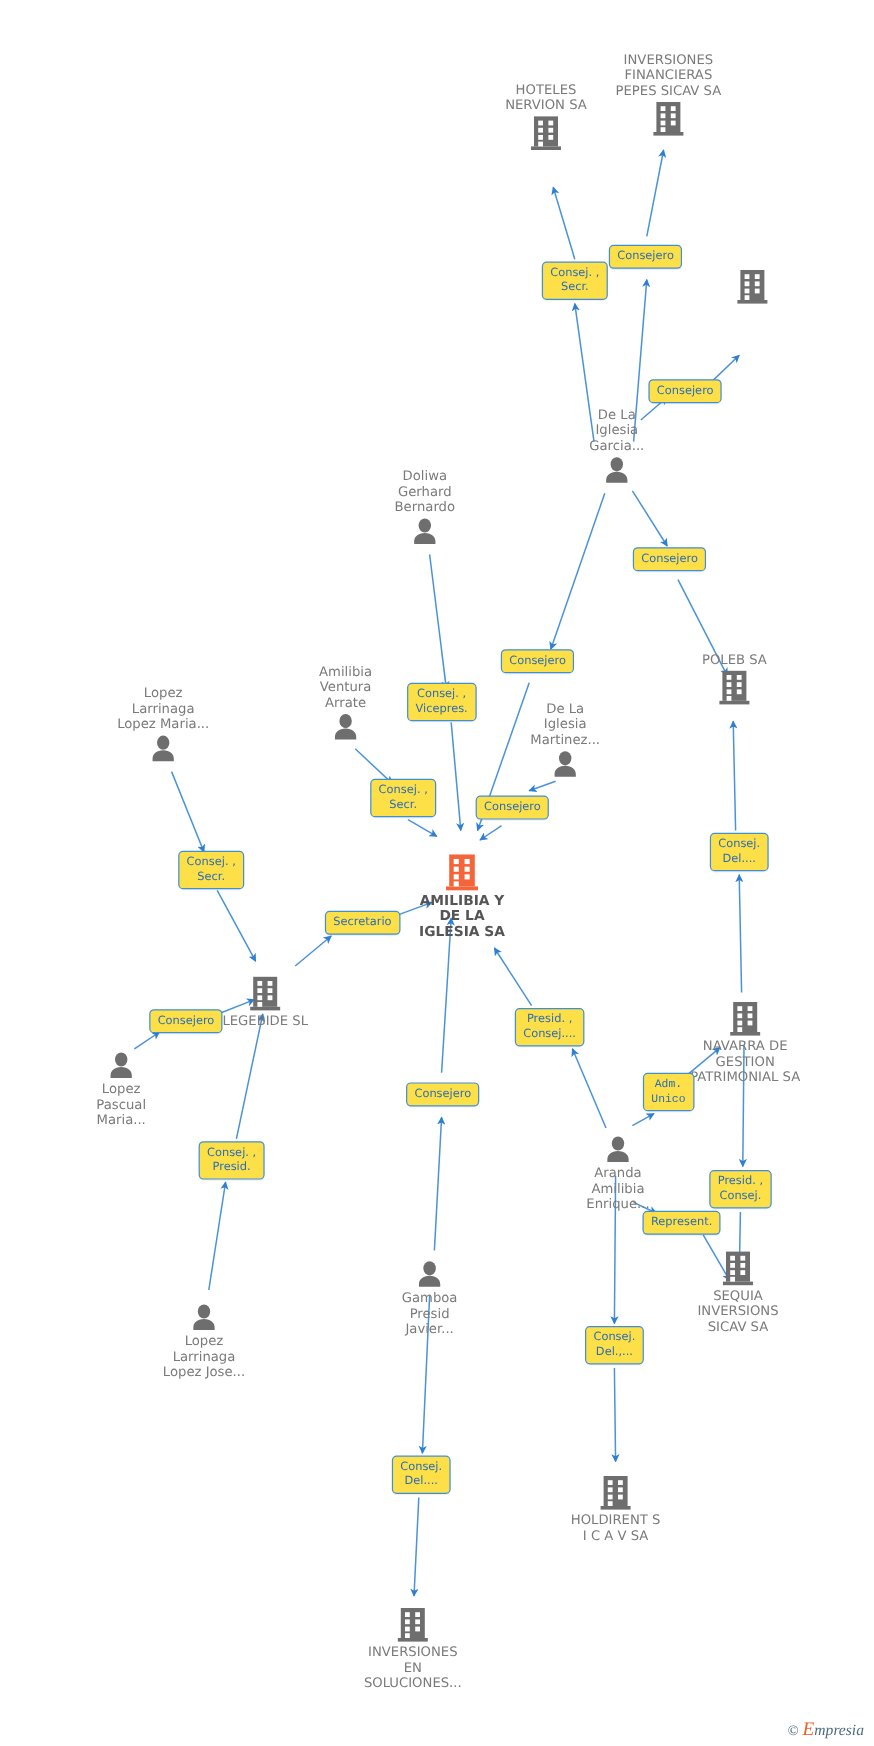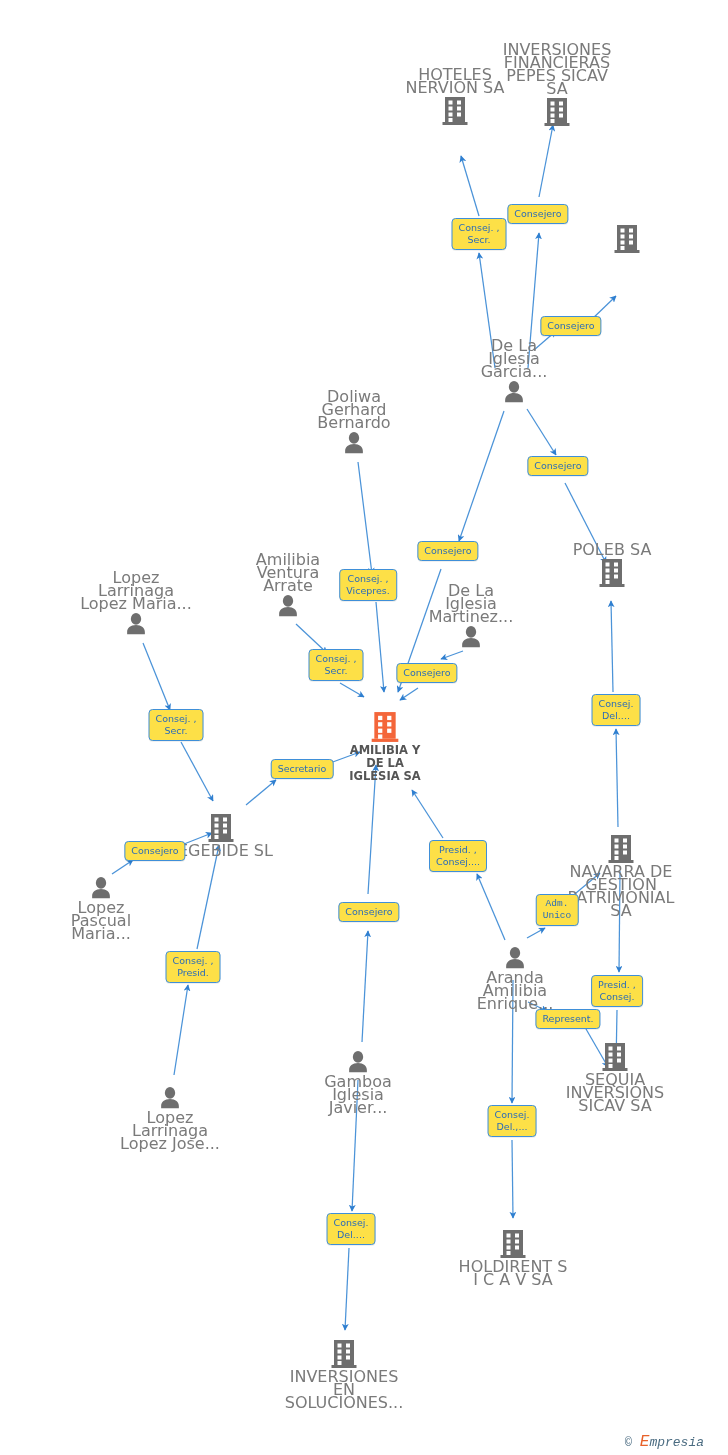--- a/index.html
+++ b/index.html
@@ -8,40 +8,40 @@
     width:728px;height:1455px;position:relative;overflow:hidden;
     -webkit-font-smoothing:antialiased;
   }
   #canvas{position:absolute;left:0;top:0;width:728px;height:1455px;}
   svg.edges{position:absolute;left:0;top:0;width:728px;height:1455px;pointer-events:none;}
 
   
   .node{position:absolute;transform:translate(-50%,0);text-align:center;width:120px;}
   .node .ico{display:block;margin:0 auto;}
   .node .lbl{
-    display:block;color:#7a7a7a;font-size:16px;line-height:13px;
+    display:block;color:#7a7a7a;font-size:11px;line-height:13px;
     letter-spacing:0px;white-space:pre-line;
   }
   .node.center .lbl{color:#555555;font-weight:bold;font-size:11.5px;line-height:13px;}
   .node.above .lbl{margin-bottom:2px;}
   .node.below .lbl{margin-top:1px;}
 
   
   .chip{
     position:absolute;transform:translate(-50%,-50%);
     border:1px solid #3f8fd8;border-radius:4px;background:#fde047;
     color:#2b6cb8;font-size:9.5px;line-height:12px;
     padding:3px 6px;text-align:center;white-space:pre-line;
     box-shadow:0 1px 0 rgba(0,0,0,0.06);
   }
 
   
   #watermark{
-    position:absolute;right:24px;bottom:4px;
-    font-size:13px;color:#4a6b80;font-family:Liberation Mono, monospace;
+    position:absolute;right:8px;bottom:4px;
+    font-size:13px;color:#4a6b80;font-family:Liberation Serif, serif;
     font-style:italic;white-space:nowrap;margin-left:13px;
   }
   #watermark .c{font-style:normal;font-size:12px;color:#4a6b80;}
   #watermark .e{color:#e8622a;font-size:16px;}
 </style>
 </head>
 <body>
 
 <div id="canvas">
 
@@ -303,21 +303,21 @@
         <span class="lbl">Lopez
 Larrinaga
 Lopez Jose...</span>
       </div>
       <div class="node below" style="left: 358px; top: 1050px;">
         <svg class="ico" width="24" height="24" viewBox="0 0 26 26">
           <ellipse cx="13" cy="7.5" rx="5.6" ry="6.4" fill="#6e6e6e"></ellipse>
           <path d="M13 14.2c-6 0-9.6 3.3-9.6 7.6 0 1.3 0 2.4 0 2.4 h19.2 s0-1.1 0-2.4 c0-4.3-3.6-7.6-9.6-7.6 z" fill="#6e6e6e"></path>
         </svg>
         <span class="lbl">Gamboa
-Iglesia
+Presid
 Javier...</span>
       </div>
       <div class="node below" style="left: 615px; top: 1042px;">
         <svg class="ico" width="26" height="30" viewBox="0 0 26 30">
           <rect x="3" y="1" width="20" height="25" fill="#6e6e6e"></rect>
           <rect x="0.5" y="26" width="25" height="3" fill="#6e6e6e"></rect>
           <g fill="#ffffff">
             <rect x="6.5" y="4.5" width="4" height="4"></rect>
             <rect x="15" y="4.5" width="4" height="4"></rect>
             <rect x="6.5" y="10.5" width="4" height="4"></rect>

